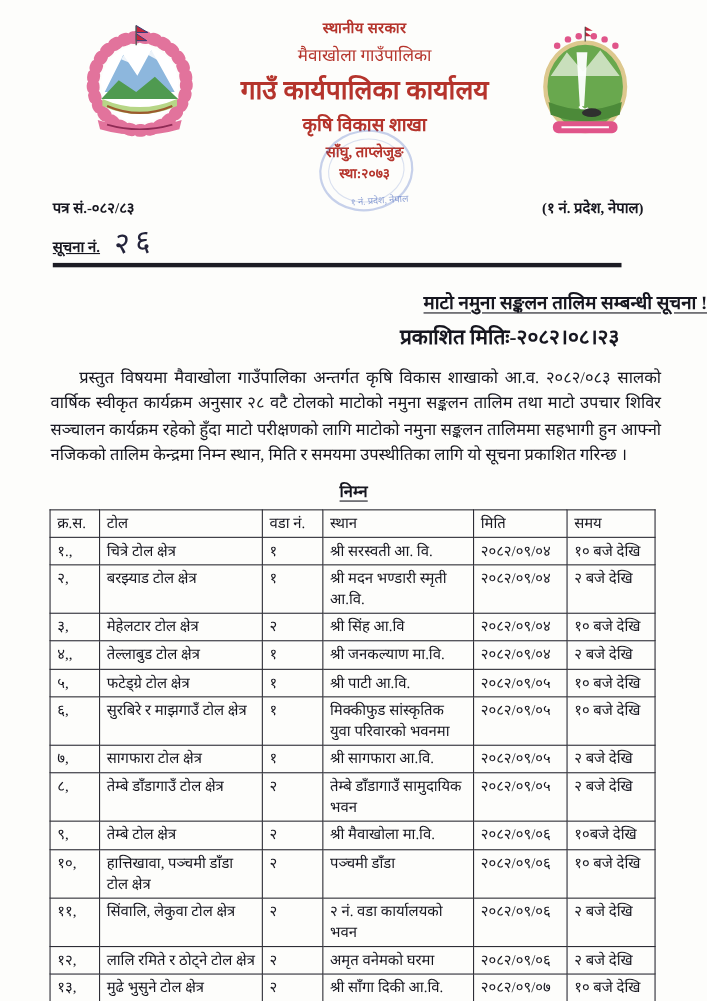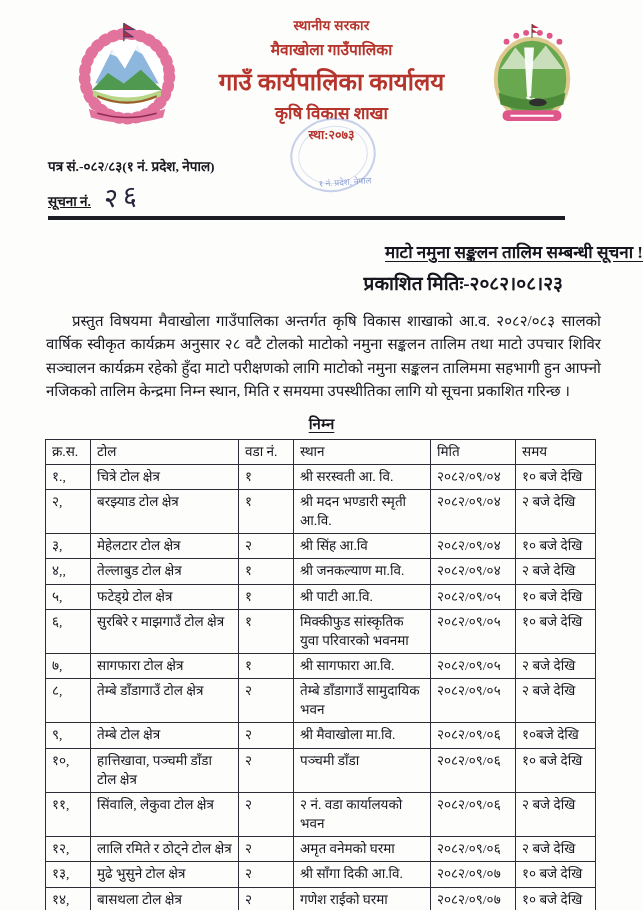--- a/index.html
+++ b/index.html
@@ -10,40 +10,40 @@
     background:#fdfdfb; color:#16161f; overflow:hidden;
     box-shadow:0 0 4px rgba(0,0,0,.25);
   }
   
   .header-row { display:flex; align-items:flex-start; padding:14px 62px 0 74px; }
   .logo { flex:0 0 auto; }
   .logo-left { width:106px; height:106px; margin-top:6px; }
   .logo-right { width:98px; height:102px; margin-top:10px; }
   .center-text { flex:1; text-align:center; padding-top:2px; color:#b5342c; }
   .h-line1 { font-size:13.5px; font-weight:bold; letter-spacing:.3px; }
-  .h-line2 { font-size:15.5px; font-weight:bold; margin-top:4px; }
+  .h-line2 { font-size:15.5px; font-weight:normal; margin-top:4px; }
   .h-line3 { font-size:24px;  font-weight:bold; margin-top:4px; }
   .h-line4 { font-size:17px;  font-weight:bold; margin-top:4px; }
   .h-line5 { font-size:13.5px; font-weight:bold; margin-top:5px; }
   .h-line6 { font-size:12.5px; font-weight:bold; margin-top:2px; }
   .stamp {
     position:absolute; left:290px; top:118px; width:86px; height:74px;
     border:2px solid rgba(58,92,190,.28); border-radius:50%;
     transform:rotate(-10deg); pointer-events:none;
   }
   .stamp-inner {
     position:absolute; left:6px; top:6px; right:6px; bottom:6px;
     border:1px solid rgba(58,92,190,.18); border-radius:50%;
   }
   .stamp-caption {
     position:absolute; left:300px; top:176px; width:90px; text-align:center;
     font-size:8.5px; color:rgba(48,82,180,.55); transform:rotate(-4deg);
   }
   
-  .meta-row1 { display:flex; padding:14px 58px 0 48px;
+  .meta-row1 { display:flex; justify-content:space-between; padding:14px 58px 0 48px;
                font-size:13.5px; font-weight:bold; }
   .meta-row2 { padding:2px 0 0 48px; font-size:13.5px; font-weight:bold; }
   .notice-no-label { text-decoration:underline;text-align:center; }
   .handwritten {
     display:inline-block; font-size:27px; font-weight:normal; color:#23233a;
     transform:rotate(-6deg) skewX(-8deg); margin-left:10px; letter-spacing:5px;
     font-family:"DejaVu Sans","Liberation Sans",sans-serif;
   }
   .black-line { height:4px; background:#1c1c24; width:517px; margin:2px 0 0 48px; }
   
@@ -92,20 +92,21 @@
         <path d="M14,84 Q50,96 86,84 L84,92 Q50,102 16,92 Z" fill="#e2739c"></path>
         <path d="M22,88 Q50,96 78,88" fill="none" stroke="#8f2b55" stroke-width="1.4"></path>
       </svg>
     </div>
 
     <div class="center-text">
       <div class="h-line1">स्थानीय सरकार</div>
       <div class="h-line2">मैवाखोला गाउँपालिका</div>
       <div class="h-line3">गाउँ कार्यपालिका कार्यालय</div>
       <div class="h-line4">कृषि विकास शाखा</div>
+      <div class="h-line5">साँघु, ताप्लेजुङ</div>
       <div class="h-line6">स्था:२०७३</div>
     </div>
 
     <div class="logo logo-right">
       <svg viewBox="0 0 100 104" width="98" height="102">
 
         <ellipse cx="50" cy="56" rx="37" ry="41" fill="#69a84e" stroke="#ddc88e" stroke-width="4"></ellipse>
 
         <polygon points="18,46 33,24 48,42 64,22 82,46" fill="#e9f1e2" opacity=".75"></polygon>
 

